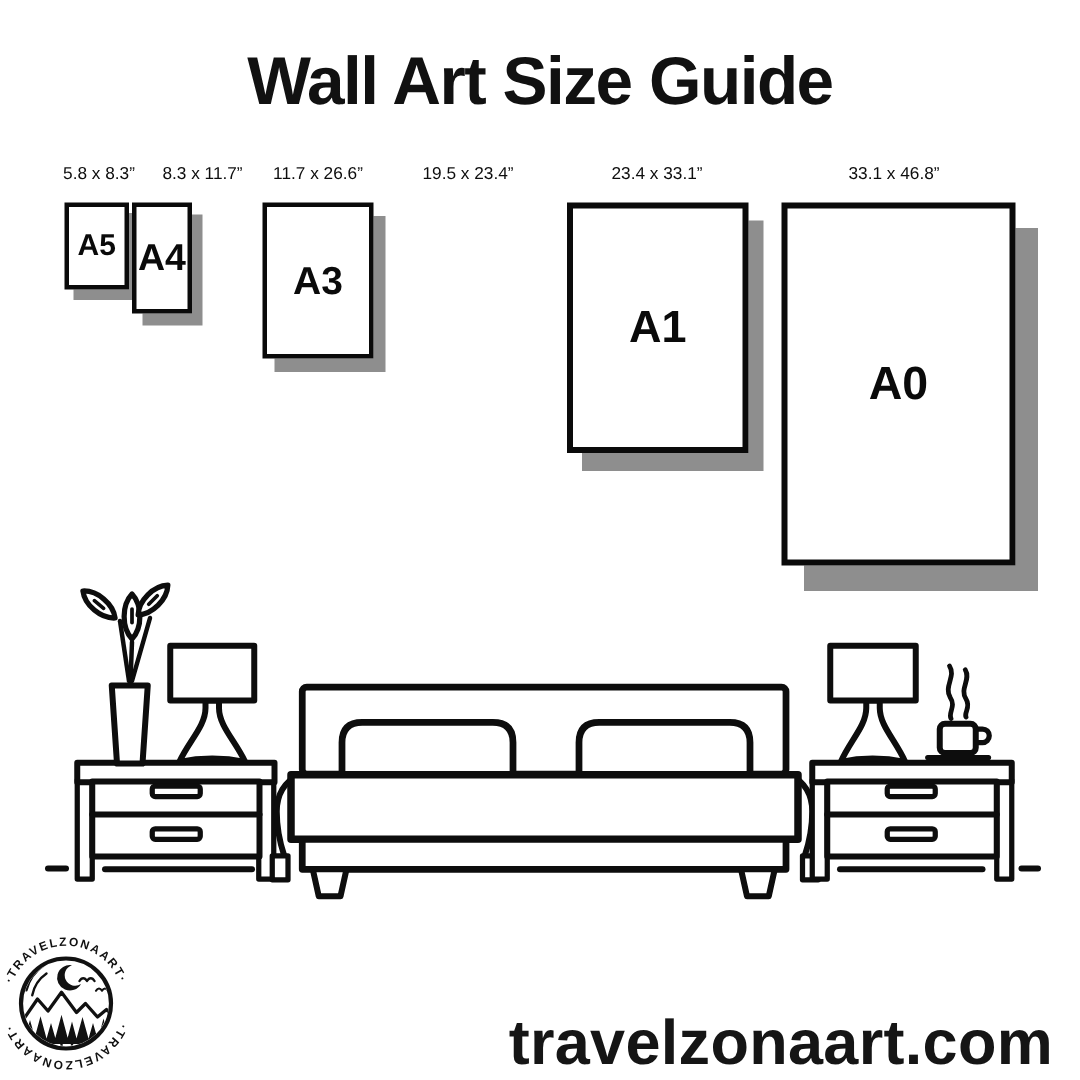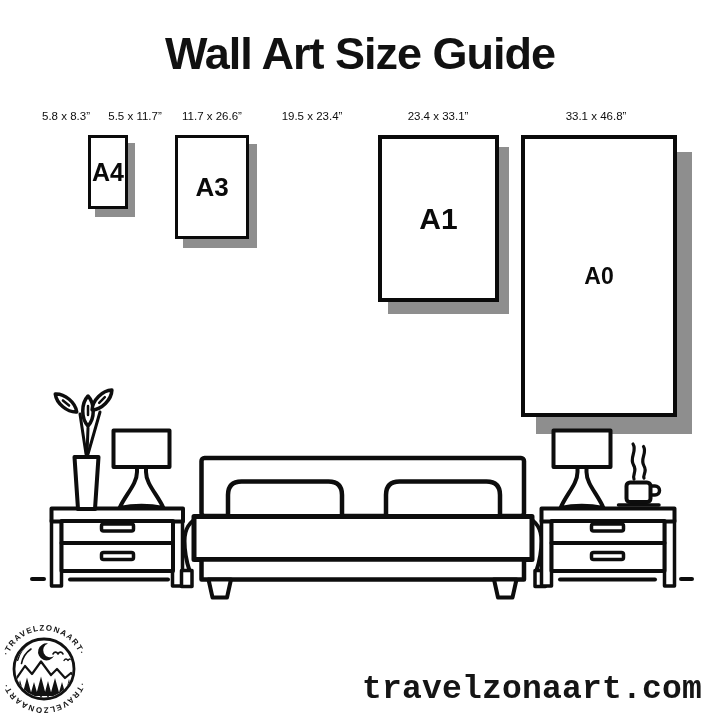--- a/index.html
+++ b/index.html
@@ -25,44 +25,47 @@
   .frame{
     position:absolute;box-sizing:border-box;background:#fff;border:3px solid #0a0a0a;
     display:flex;align-items:center;justify-content:center;
     font-weight:bold;color:#0a0a0a;
   }
   .frame.a5{left:43px;top:135px;width:43px;height:58px;font-size:20px;box-shadow:6px 7px 0 #8e8e8e}
   .frame.a4{left:88px;top:135px;width:40px;height:74px;font-size:25px;box-shadow:7px 8px 0 #8e8e8e}
   .frame.a3{left:175px;top:135px;width:74px;height:104px;font-size:26px;box-shadow:8px 9px 0 #8e8e8e}
   .frame.a2{left:262px;top:135px;width:98px;height:137px;border-width:4px;font-size:28px;box-shadow:9px 10px 0 #8e8e8e}
   .frame.a1{left:378px;top:135px;width:121px;height:167px;border-width:4px;font-size:30px;box-shadow:10px 12px 0 #8e8e8e}
-  .frame.a0{left:521px;top:135px;width:156px;height:282px;border-width:4px;font-size:23px;box-shadow:15px 17px 0 #8e8e8e}
+  .frame.a0{left:521px;top:135px;width:156px;height:242px;border-width:4px;font-size:31px;box-shadow:15px 17px 0 #8e8e8e}
 
   .room-svg{position:absolute;left:0;top:380px;}
   .logo-svg{position:absolute;left:0;top:620px;}
 
   .website{
     position:absolute;top:671px;right:18px;
-    font-size:33px;font-weight:bold;letter-spacing:0.2px;color:#151515;white-space:nowrap;font-family:Liberation Mono, monospace;
+    font-size:42px;font-weight:bold;letter-spacing:0.2px;color:#151515;white-space:nowrap;
   }
 </style>
 </head>
 <body>
 
 <div class="page">
 
   <div class="title">Wall Art Size Guide</div>
 
   <div class="dim a5">5.8 x 8.3”</div>
-  <div class="dim a4">5.5 x 11.7”</div>
+  <div class="dim a4">8.3 x 11.7”</div>
   <div class="dim a3">11.7 x 26.6”</div>
   <div class="dim a2">19.5 x 23.4”</div>
   <div class="dim a1">23.4 x 33.1”</div>
   <div class="dim a0">33.1 x 46.8”</div>
 
+  <div class="frame a5">
+      <span>A5</span>
+    </div>
   <div class="frame a4">
       <span>A4</span>
     </div>
   <div class="frame a3">
       <span>A3</span>
     </div>
   <div class="frame a1">
       <span>A1</span>
     </div>
   <div class="frame a0">

